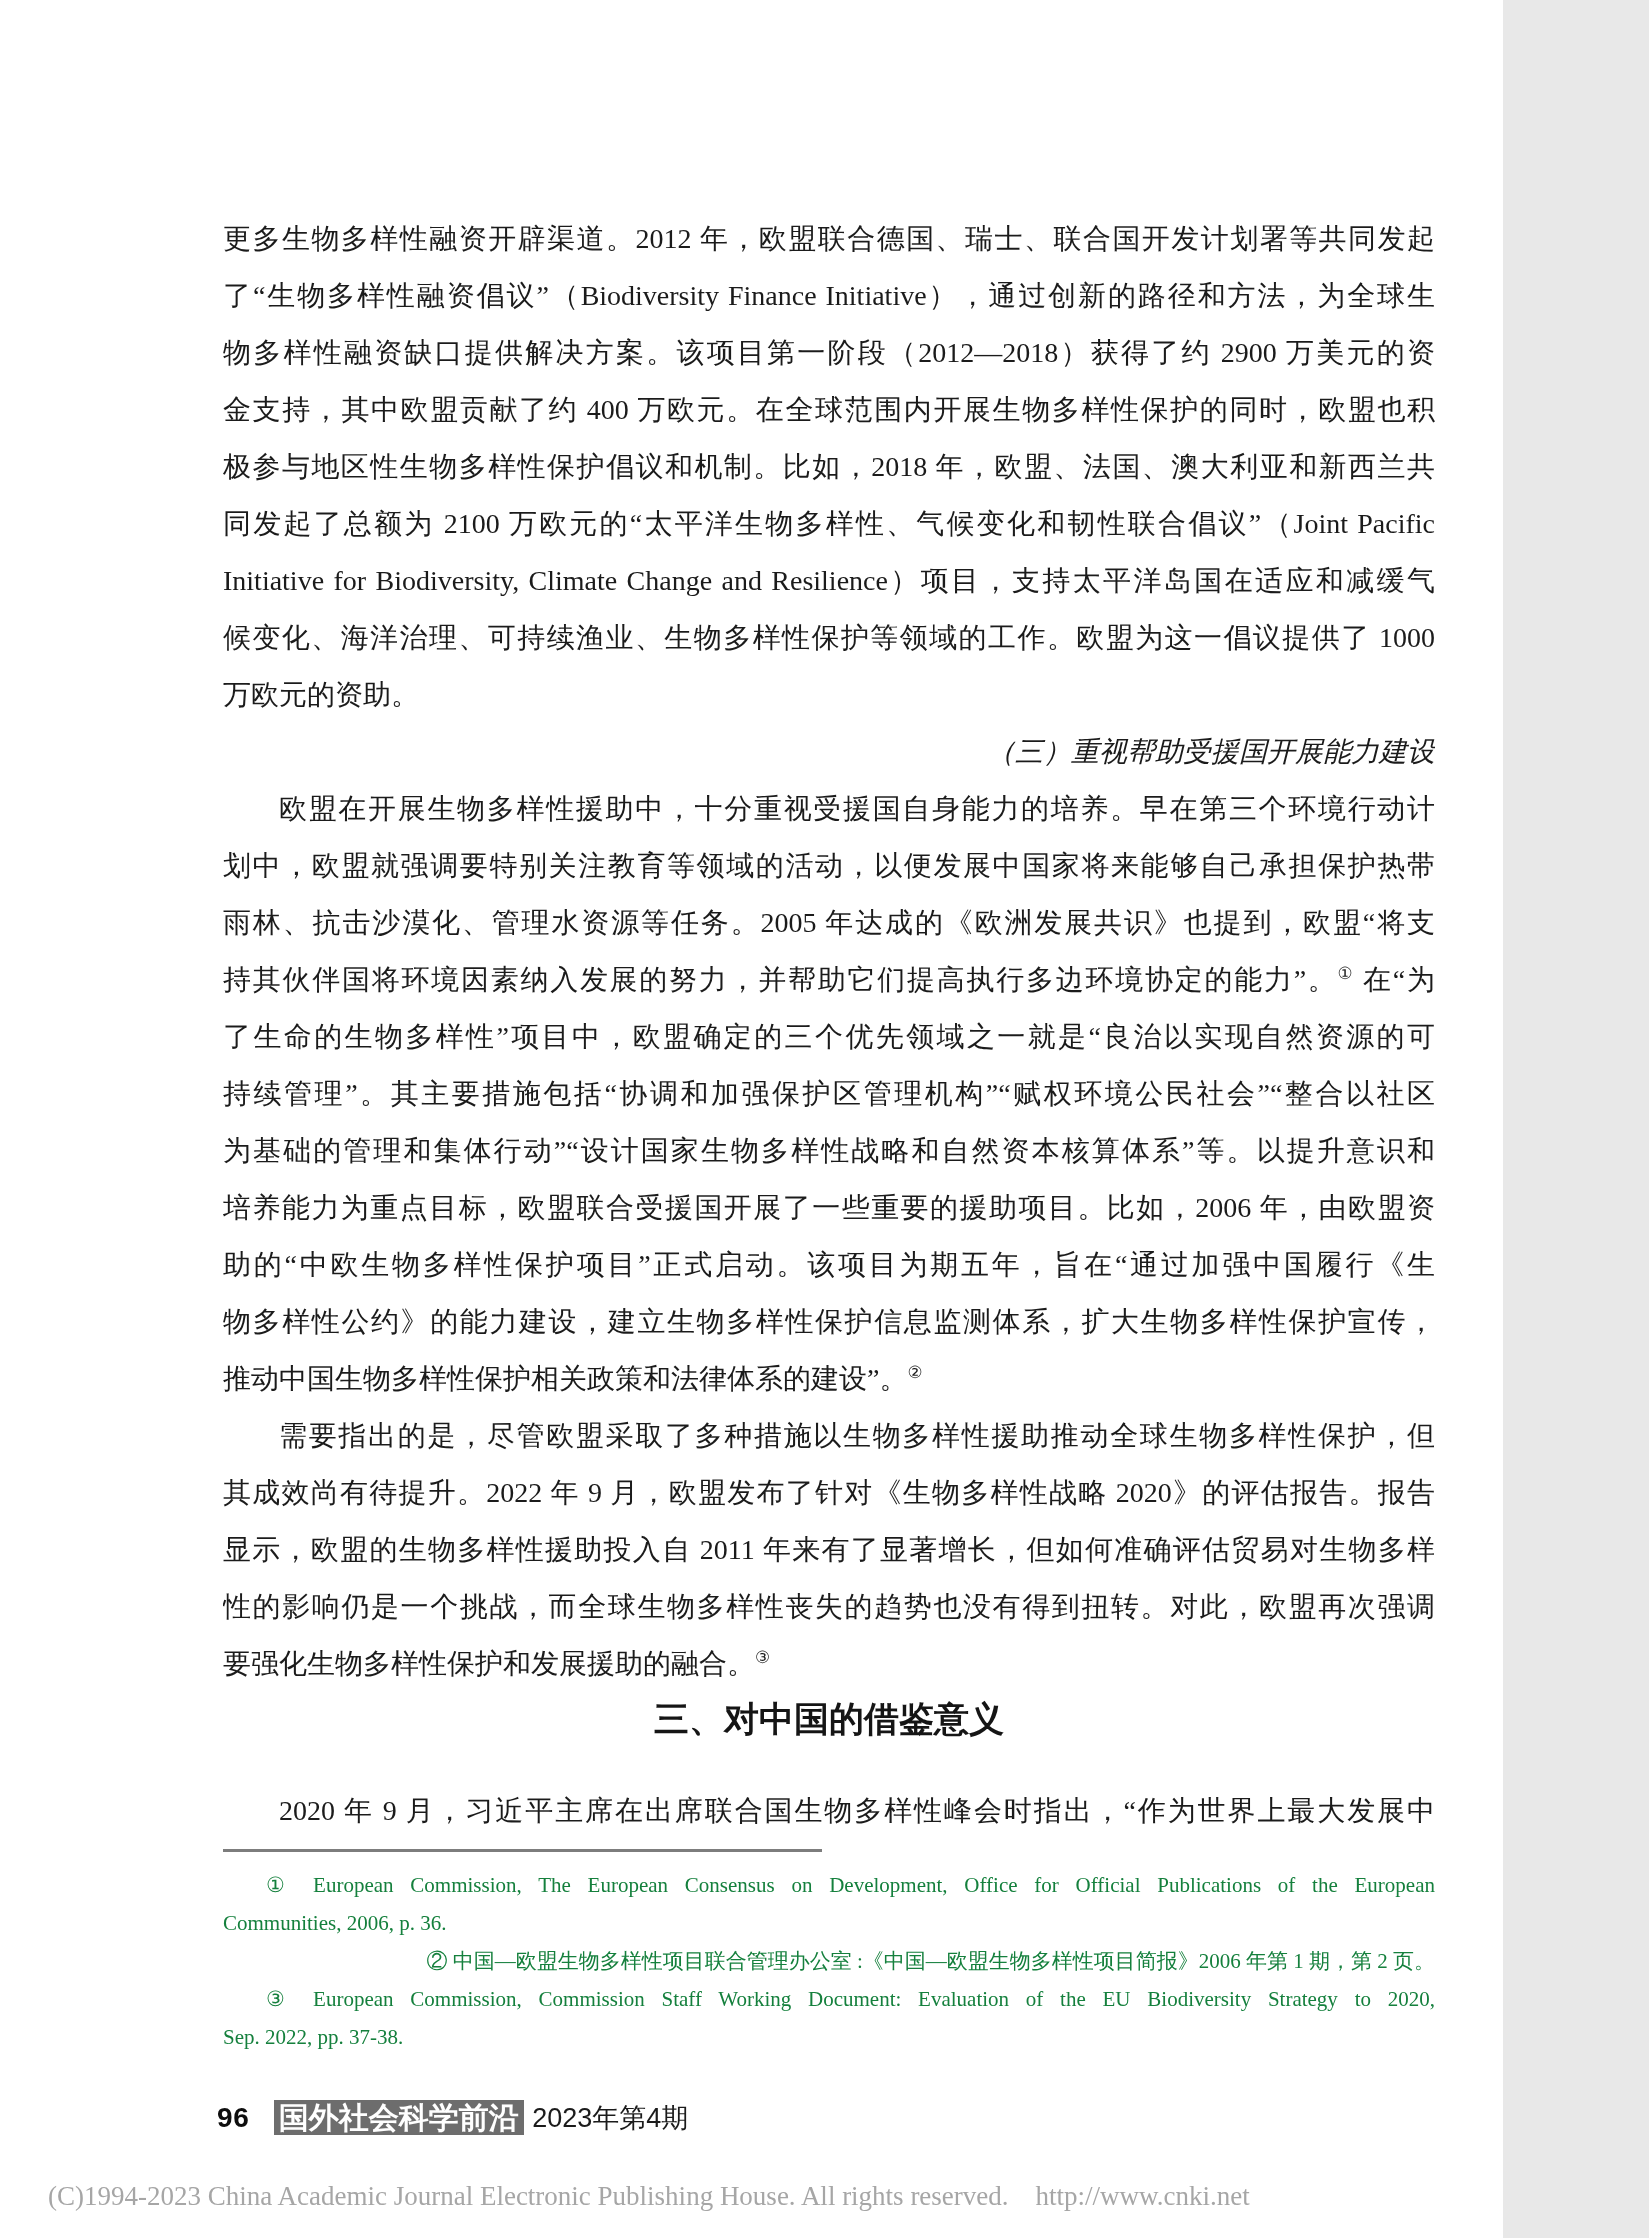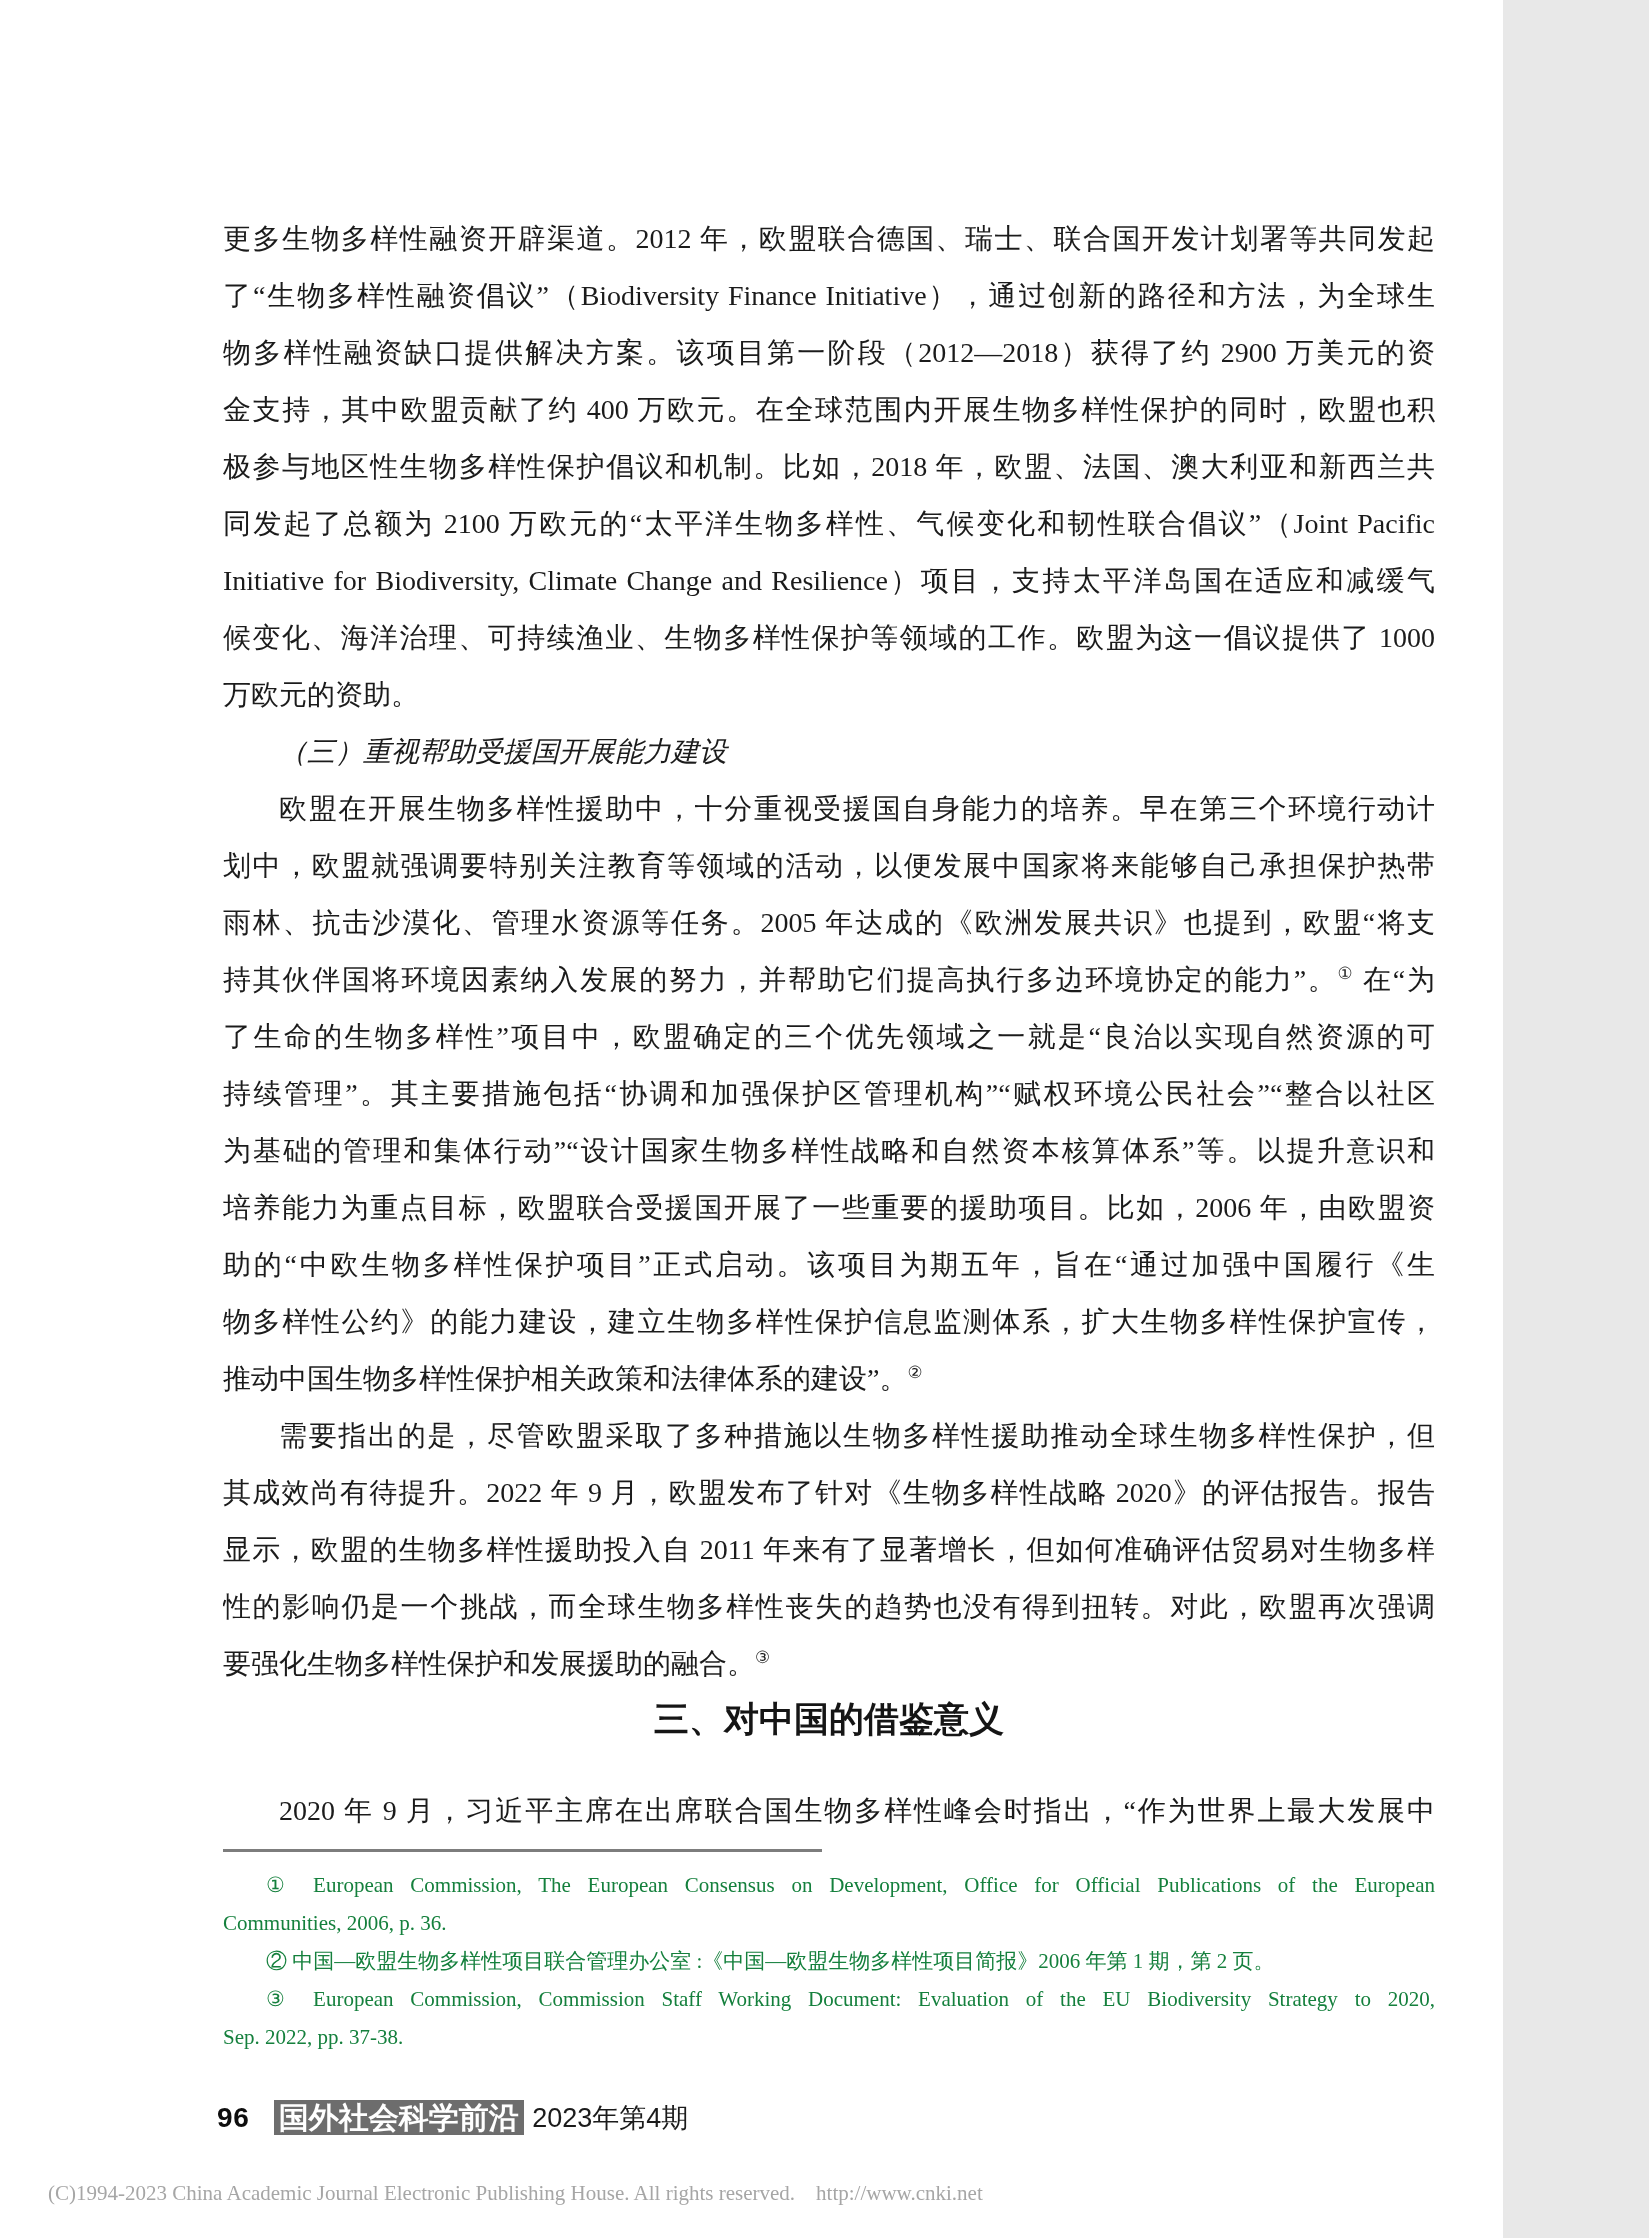--- a/index.html
+++ b/index.html
@@ -16,21 +16,21 @@
     position:absolute;
     left:223px;width:1212px;
     font-size:28px;line-height:57px;
     font-family:"Liberation Serif", serif;
     color:#1b1b1b;
   }
   #body-a{top:210px;}
   #body-b{top:1782px;}
   .line{height:57px;overflow:hidden;}
   .line.j{text-align:justify;text-align-last:justify;}
-  .line.ind{text-indent:56px;}
+  .line.ind{text-indent:56px;text-align:right;}
   .line.kai{font-style:italic;}
   .line sup{font-size:0.6em;vertical-align:super;line-height:0;}
   
   .section-heading{
     position:absolute;
     left:223px;top:1689px;width:1212px;
     text-align:center;
     font-family:"Liberation Sans", sans-serif;
     font-weight:bold;
     font-size:35px;line-height:60px;
@@ -73,21 +73,21 @@
   .issue-label{
     margin-left:8px;
     font-size:27px;color:#1b1b1b;
     white-space:nowrap;
   }
   
   .copyright{
     position:absolute;
     left:48px;top:2181px;width:1556px;
     font-family:"Liberation Serif", serif;
-    font-size:21px;color:#a6a6a6;
+    font-size:27px;color:#a6a6a6;
     white-space:pre;
   }
 </style>
 </head>
 <body>
 
 <div class="page">
 
   <div id="body-a" class="body-block">
       <div class="line j">更多生物多样性融资开辟渠道。2012 年，欧盟联合德国、瑞士、联合国开发计划署等共同发起</div>

